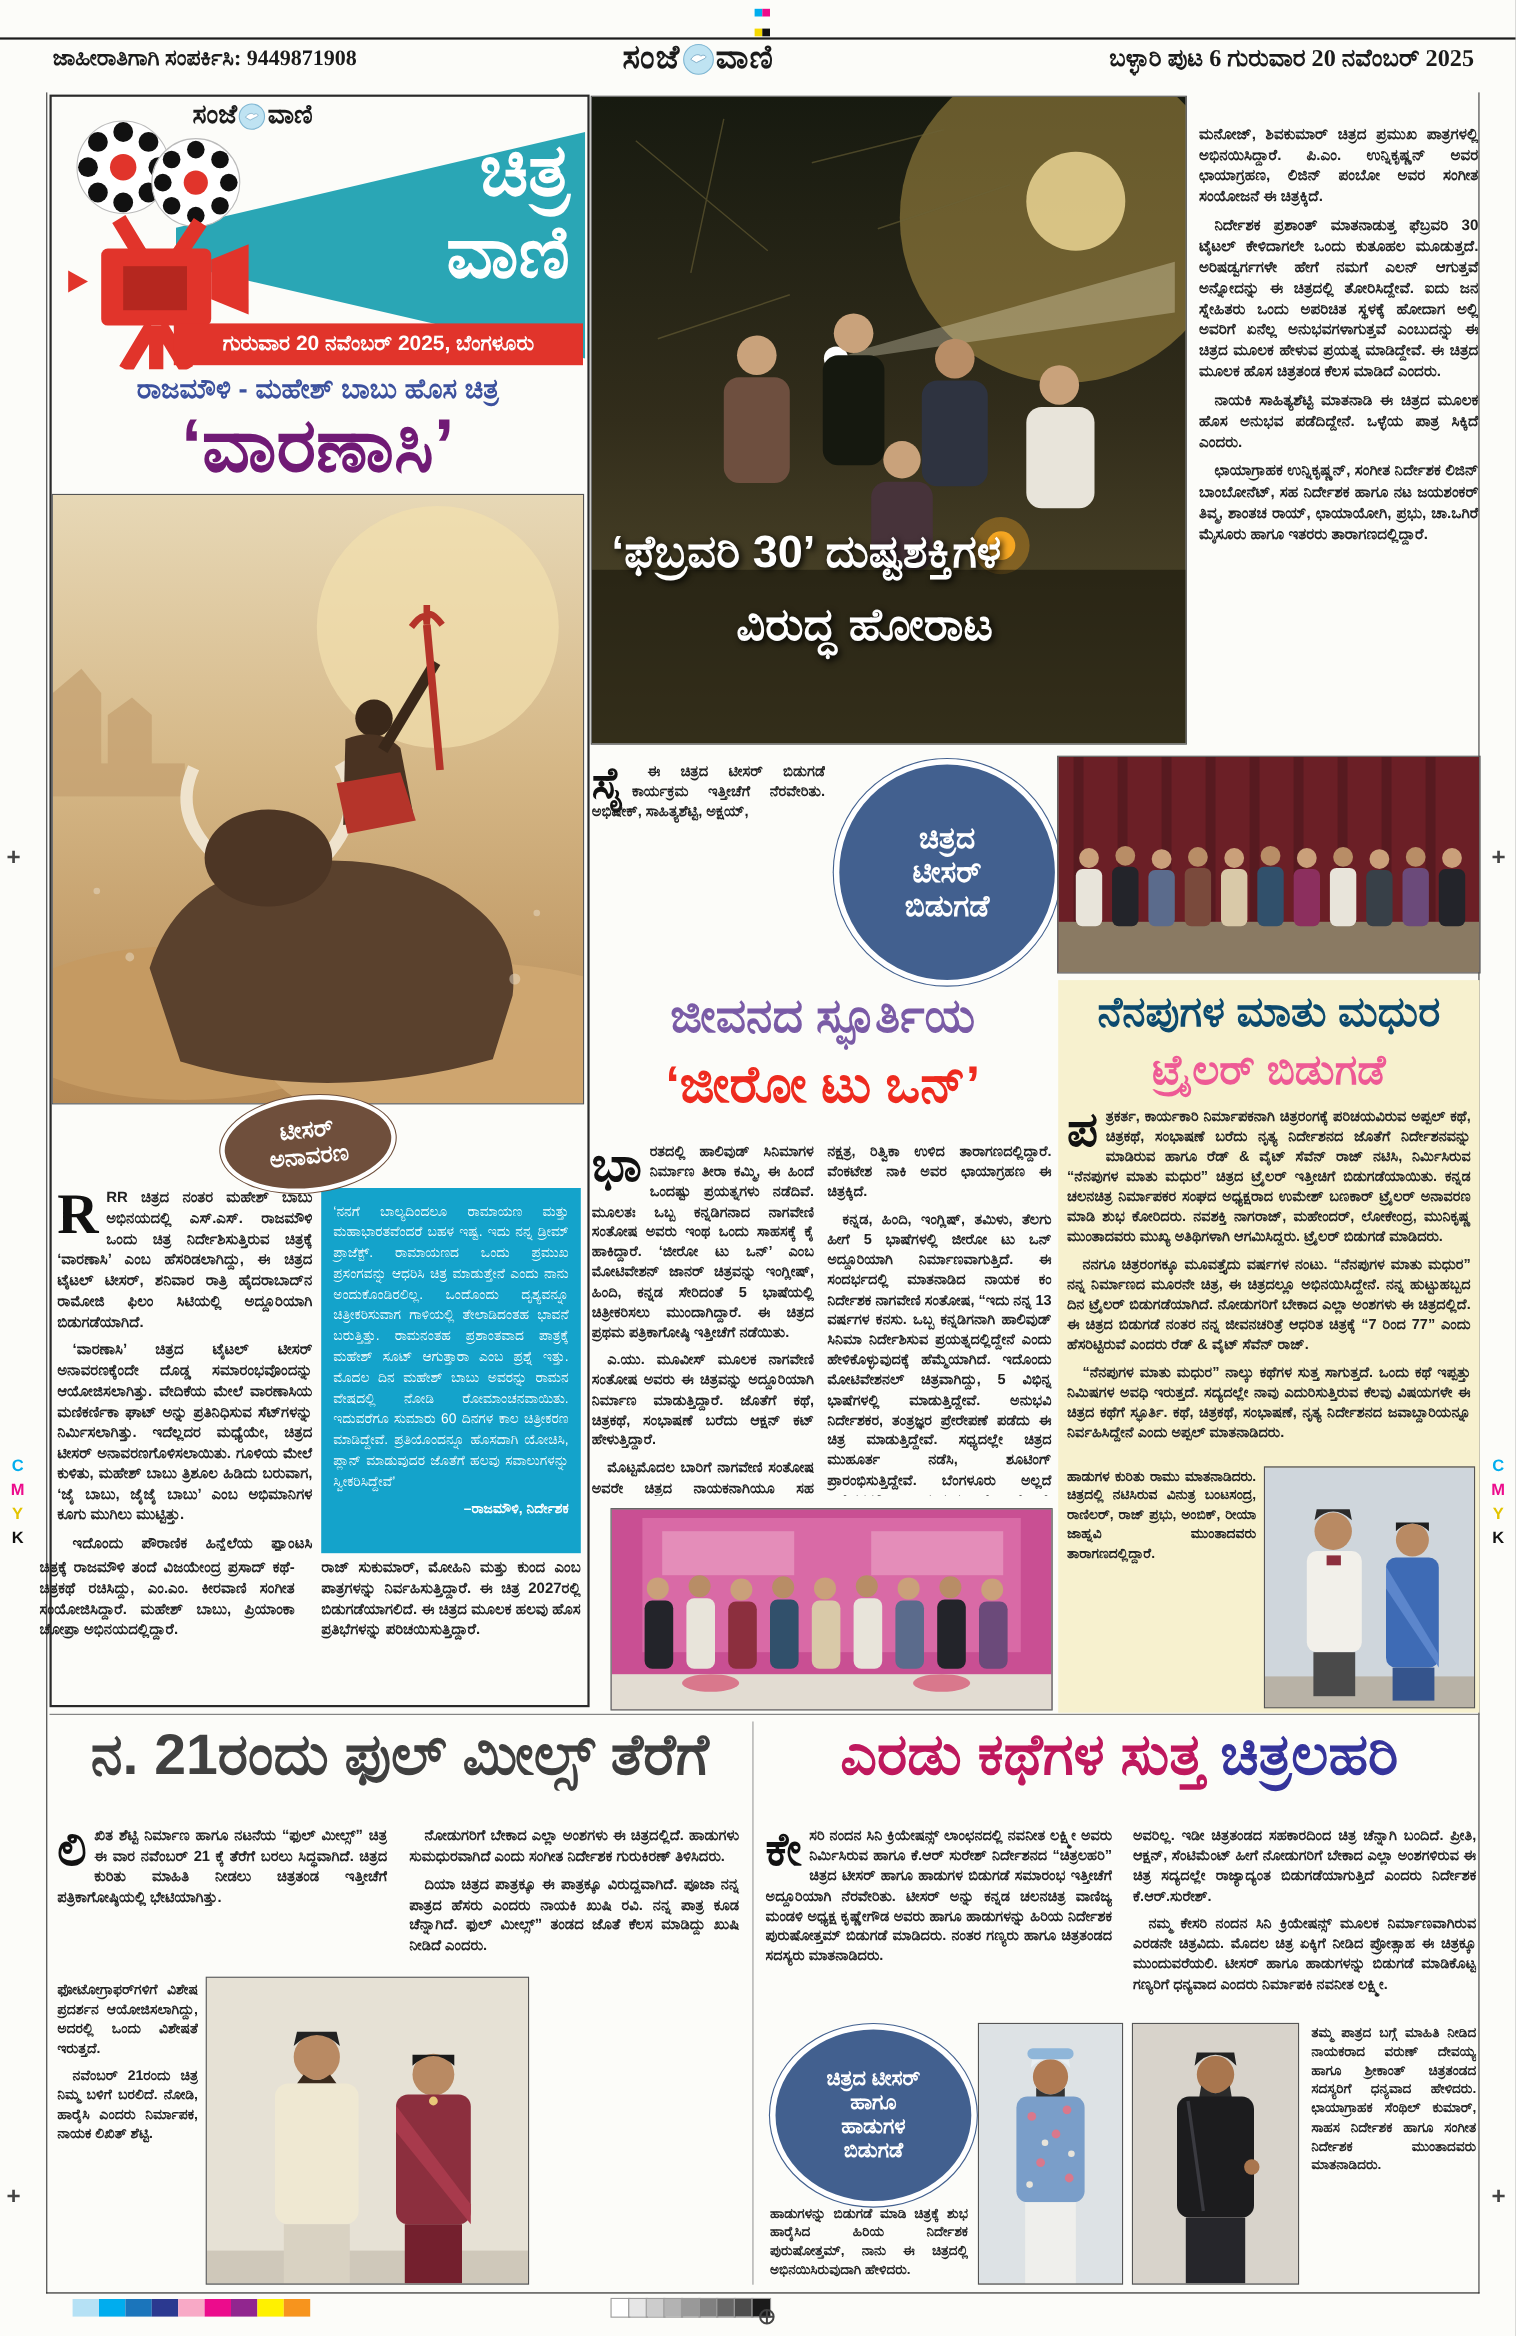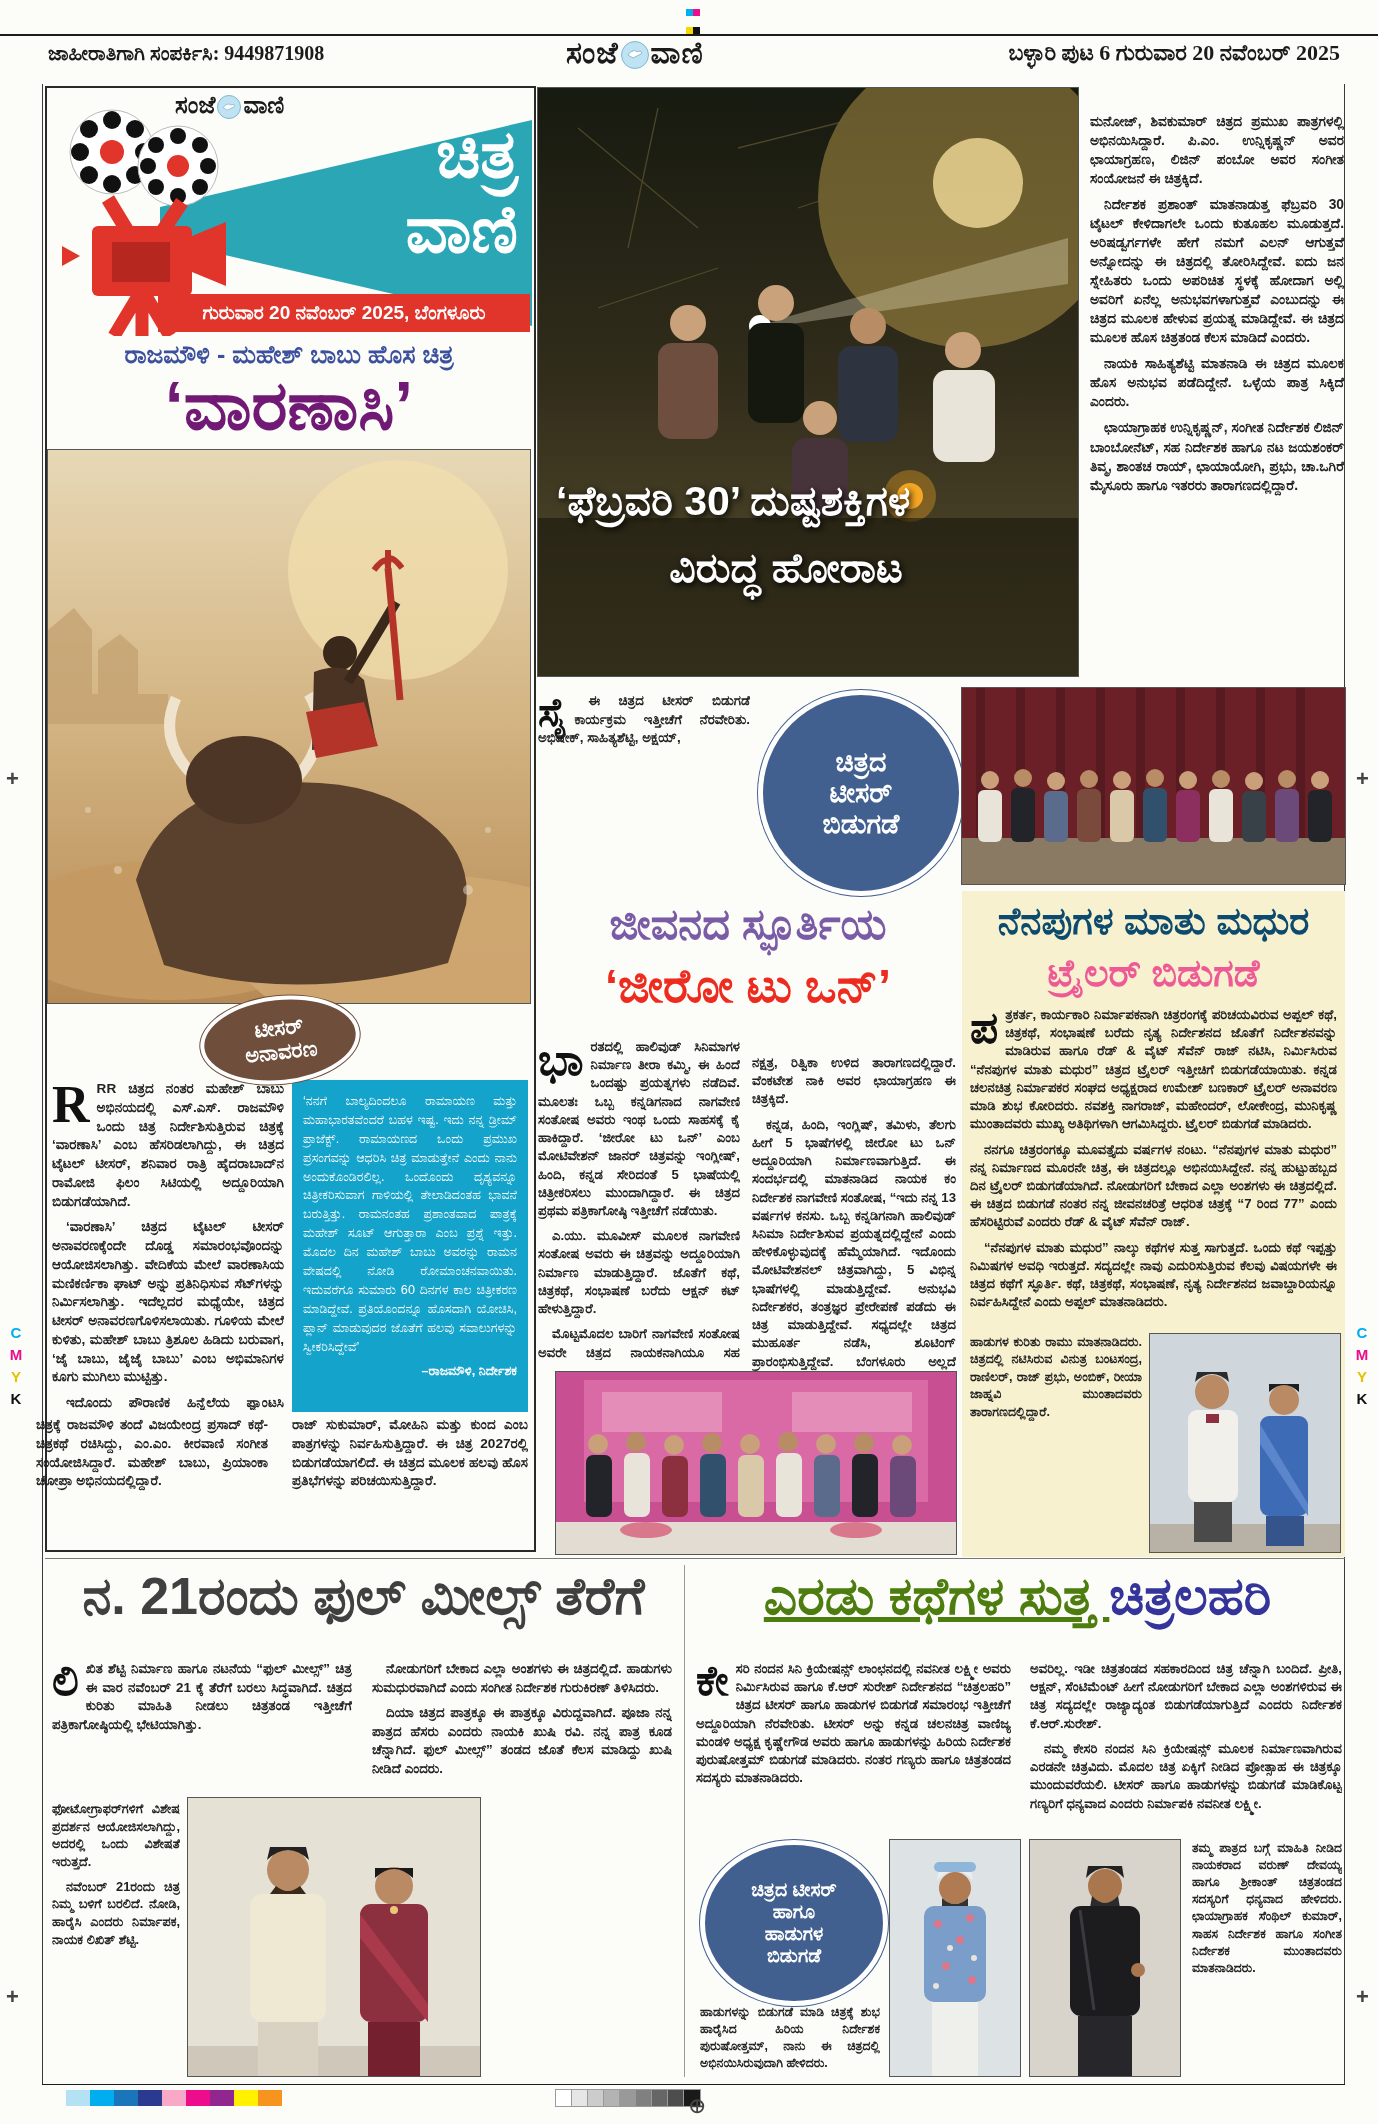--- a/index.html
+++ b/index.html
@@ -308,21 +308,21 @@
 
   <div class="abs b center" style="left:538px;top:900px;width:420px;color:#7a5ba6;font-size:43px;">ಜೀವನದ ಸ್ಫೂರ್ತಿಯ</div>
   <div class="abs b center" style="left:538px;top:958px;width:420px;color:#ee2b1f;font-size:47px;">‘ಜೀರೋ ಟು ಒನ್’</div>
 
   <div class="abs jtext" style="left:538px;top:1038px;width:202px;height:322px;font-size:13.2px;">
     <span class="dropcap" style="font-size:44px;">ಭಾ</span>
     <p class="noindent">ರತದಲ್ಲಿ ಹಾಲಿವುಡ್ ಸಿನಿಮಾಗಳ ನಿರ್ಮಾಣ ತೀರಾ ಕಮ್ಮಿ, ಈ ಹಿಂದೆ ಒಂದಷ್ಟು ಪ್ರಯತ್ನಗಳು ನಡೆದಿವೆ. ಮೂಲತಃ ಒಬ್ಬ ಕನ್ನಡಿಗನಾದ ನಾಗವೇಣಿ ಸಂತೋಷ ಅವರು ಇಂಥ ಒಂದು ಸಾಹಸಕ್ಕೆ ಕೈ ಹಾಕಿದ್ದಾರೆ. ‘ಜೀರೋ ಟು ಒನ್’ ಎಂಬ ಮೋಟಿವೇಶನ್ ಜಾನರ್ ಚಿತ್ರವನ್ನು ಇಂಗ್ಲೀಷ್, ಹಿಂದಿ, ಕನ್ನಡ ಸೇರಿದಂತೆ 5 ಭಾಷೆಯಲ್ಲಿ ಚಿತ್ರೀಕರಿಸಲು ಮುಂದಾಗಿದ್ದಾರೆ. ಈ ಚಿತ್ರದ ಪ್ರಥಮ ಪತ್ರಿಕಾಗೋಷ್ಠಿ ಇತ್ತೀಚೆಗೆ ನಡೆಯಿತು.</p>
     <p>ಎ.ಯು. ಮೂವೀಸ್ ಮೂಲಕ ನಾಗವೇಣಿ ಸಂತೋಷ ಅವರು ಈ ಚಿತ್ರವನ್ನು ಅದ್ದೂರಿಯಾಗಿ ನಿರ್ಮಾಣ ಮಾಡುತ್ತಿದ್ದಾರೆ. ಜೊತೆಗೆ ಕಥೆ, ಚಿತ್ರಕಥೆ, ಸಂಭಾಷಣೆ ಬರೆದು ಆಕ್ಷನ್ ಕಟ್ ಹೇಳುತ್ತಿದ್ದಾರೆ.</p>
     <p>ಮೊಟ್ಟಮೊದಲ ಬಾರಿಗೆ ನಾಗವೇಣಿ ಸಂತೋಷ ಅವರೇ ಚಿತ್ರದ ನಾಯಕನಾಗಿಯೂ ಸಹ ನಟಿಸುತ್ತಿದ್ದು, ನಾಯಕಿಯಾಗಿ ರಕ್ಷಿತಾ ಗೌಡ, ಮನೀಷಾ ಭಟ್ ಅಲ್ಲದೆ ಸುಮಾ,</p>
   </div>
-  <div class="abs jtext" style="left:752px;top:1038px;width:204px;height:322px;font-size:13.2px;margin-top:16px;">
+  <div class="abs jtext" style="left:752px;top:1038px;width:204px;height:322px;font-size:13.2px;">
     <p class="noindent">ನಕ್ಷತ್ರ, ರಿತ್ವಿಕಾ ಉಳಿದ ತಾರಾಗಣದಲ್ಲಿದ್ದಾರೆ. ವೆಂಕಟೇಶ ನಾಕಿ ಅವರ ಛಾಯಾಗ್ರಹಣ ಈ ಚಿತ್ರಕ್ಕಿದೆ.</p>
     <p>ಕನ್ನಡ, ಹಿಂದಿ, ಇಂಗ್ಲಿಷ್, ತಮಿಳು, ತೆಲಗು ಹೀಗೆ 5 ಭಾಷೆಗಳಲ್ಲಿ ಜೀರೋ ಟು ಒನ್ ಅದ್ದೂರಿಯಾಗಿ ನಿರ್ಮಾಣವಾಗುತ್ತಿದೆ. ಈ ಸಂದರ್ಭದಲ್ಲಿ ಮಾತನಾಡಿದ ನಾಯಕ ಕಂ ನಿರ್ದೇಶಕ ನಾಗವೇಣಿ ಸಂತೋಷ, “ಇದು ನನ್ನ 13 ವರ್ಷಗಳ ಕನಸು. ಒಬ್ಬ ಕನ್ನಡಿಗನಾಗಿ ಹಾಲಿವುಡ್ ಸಿನಿಮಾ ನಿರ್ದೇಶಿಸುವ ಪ್ರಯತ್ನದಲ್ಲಿದ್ದೇನೆ ಎಂದು ಹೇಳಿಕೊಳ್ಳುವುದಕ್ಕೆ ಹೆಮ್ಮೆಯಾಗಿದೆ. ಇದೊಂದು ಮೋಟಿವೇಶನಲ್ ಚಿತ್ರವಾಗಿದ್ದು, 5 ವಿಭಿನ್ನ ಭಾಷೆಗಳಲ್ಲಿ ಮಾಡುತ್ತಿದ್ದೇವೆ. ಅನುಭವಿ ನಿರ್ದೇಶಕರ, ತಂತ್ರಜ್ಞರ ಪ್ರೇರೇಪಣೆ ಪಡೆದು ಈ ಚಿತ್ರ ಮಾಡುತ್ತಿದ್ದೇವೆ. ಸಧ್ಯದಲ್ಲೇ ಚಿತ್ರದ ಮುಹೂರ್ತ ನಡೆಸಿ, ಶೂಟಿಂಗ್ ಪ್ರಾರಂಭಿಸುತ್ತಿದ್ದೇವೆ. ಬೆಂಗಳೂರು ಅಲ್ಲದೆ ವಿದೇಶಗಳಲ್ಲಿ ಚಿತ್ರೀಕರಿಸುವ ಯೋಜನೆಯಿದೆ. ಸಧ್ಯದಲ್ಲೇ ಉಳಿದ ತಂತ್ರಜ್ಞರನ್ನು ಪರಿಚಯಿಸಲಿದ್ದೇವೆ ಎಂದು ಹೇಳಿದರು.</p>
   </div>
 
   <div class="abs photo-frame" style="left:556px;top:1372px;width:400px;height:182px;">
     <svg width="400" height="182" viewBox="0 0 400 182">
       <rect width="400" height="182" fill="#c94f93"></rect>
       <rect x="28" y="8" width="344" height="122" fill="#d96aa6"></rect>
       <rect x="46" y="20" width="120" height="40" fill="#e89cc2" opacity=".7"></rect>
       <rect x="236" y="20" width="120" height="40" fill="#e89cc2" opacity=".7"></rect>
@@ -431,21 +431,21 @@
       <circle cx="206" cy="88" r="19" fill="#b98a63"></circle>
       <path d="M187 80 q19 -18 38 0 l0 -10 -38 0 z" fill="#1a1a1a"></path>
       <rect x="172" y="106" width="68" height="118" rx="11" fill="#8c2f3e"></rect>
       <path d="M172 116 L240 206 L240 224 L172 140 Z" fill="#a83a4c"></path>
       <rect x="180" y="224" width="52" height="54" fill="#74202e"></rect>
       <circle cx="206" cy="112" r="4" fill="#e8c878"></circle>
     </svg>
   </div>
 
   <div class="abs b center" style="left:690px;top:1566px;width:655px;font-size:52px;">
-    <span style="color:#4d7c0f;text-decoration:underline;">ಎರಡು ಕಥೆಗಳ ಸುತ್ತ </span><span style="color:#35349b;">ಚಿತ್ರಲಹರಿ</span>
+    <span style="color:#be185d;">ಎರಡು ಕಥೆಗಳ ಸುತ್ತ </span><span style="color:#35349b;">ಚಿತ್ರಲಹರಿ</span>
   </div>
 
   <div class="abs jtext" style="left:696px;top:1660px;width:315px;height:172px;font-size:13.2px;">
     <span class="dropcap" style="font-size:42px;">ಕೇ</span>
     <p class="noindent">ಸರಿ ನಂದನ ಸಿನಿ ಕ್ರಿಯೇಷನ್ಸ್ ಲಾಂಛನದಲ್ಲಿ ನವನೀತ ಲಕ್ಷ್ಮೀ ಅವರು ನಿರ್ಮಿಸಿರುವ ಹಾಗೂ ಕೆ.ಆರ್ ಸುರೇಶ್ ನಿರ್ದೇಶನದ “ಚಿತ್ರಲಹರಿ” ಚಿತ್ರದ ಟೀಸರ್ ಹಾಗೂ ಹಾಡುಗಳ ಬಿಡುಗಡೆ ಸಮಾರಂಭ ಇತ್ತೀಚೆಗೆ ಅದ್ದೂರಿಯಾಗಿ ನೆರವೇರಿತು. ಟೀಸರ್ ಅನ್ನು ಕನ್ನಡ ಚಲನಚಿತ್ರ ವಾಣಿಜ್ಯ ಮಂಡಳಿ ಅಧ್ಯಕ್ಷ ಕೃಷ್ಣೇಗೌಡ ಅವರು ಹಾಗೂ ಹಾಡುಗಳನ್ನು ಹಿರಿಯ ನಿರ್ದೇಶಕ ಪುರುಷೋತ್ತಮ್ ಬಿಡುಗಡೆ ಮಾಡಿದರು. ನಂತರ ಗಣ್ಯರು ಹಾಗೂ ಚಿತ್ರತಂಡದ ಸದಸ್ಯರು ಮಾತನಾಡಿದರು.</p>
   </div>
 
   <div class="abs blue-circle" style="left:700px;top:1840px;width:178px;height:156px;">
     <span style="font-size:19px;">ಚಿತ್ರದ ಟೀಸರ್</span>
     <span style="font-size:19px;">ಹಾಗೂ</span>

